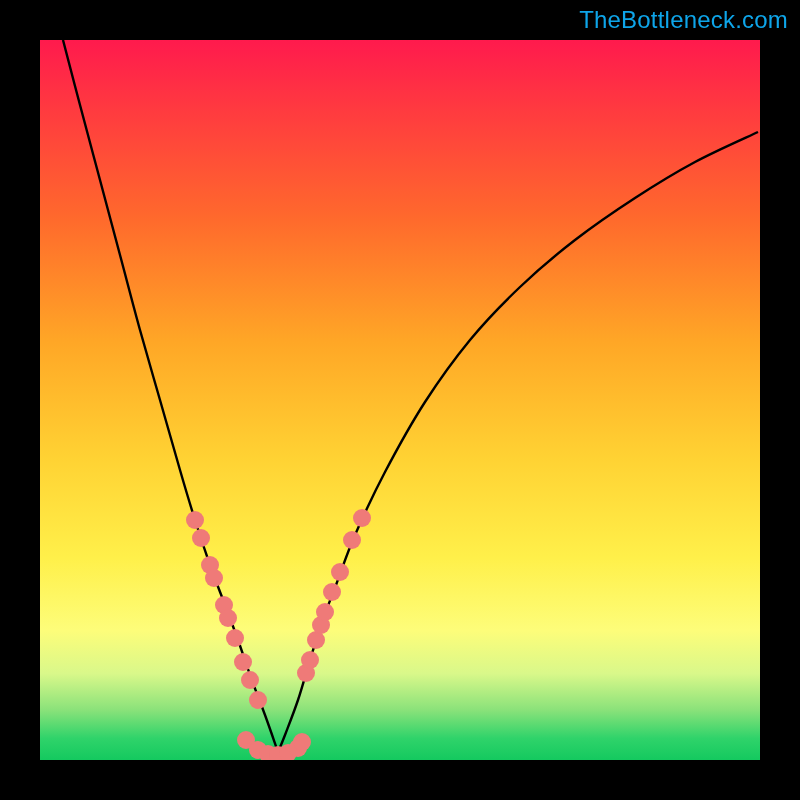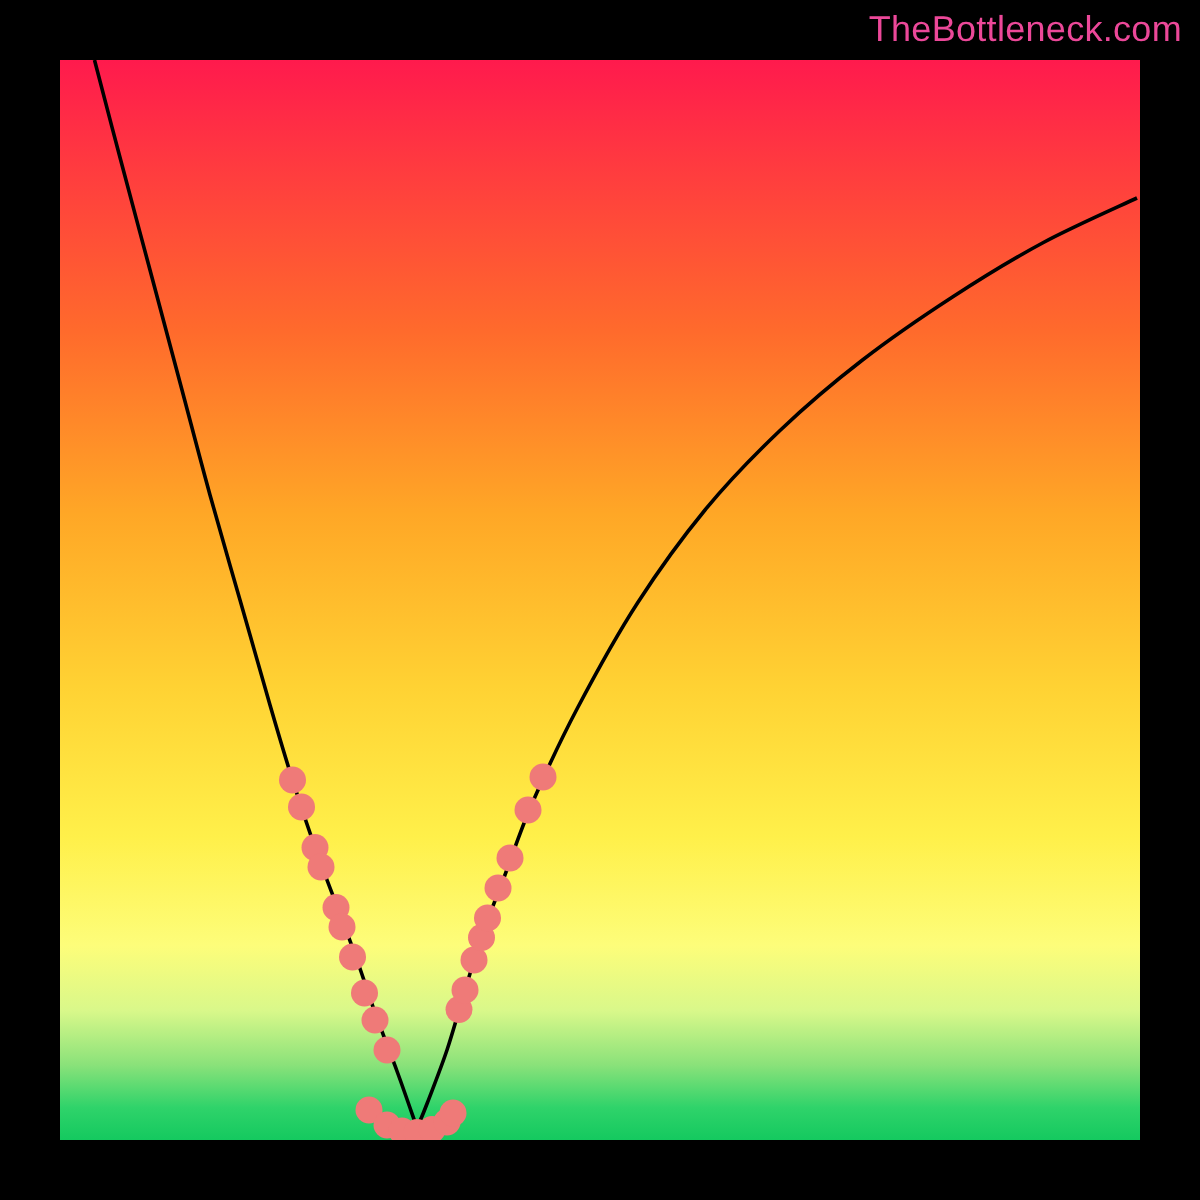--- a/index.html
+++ b/index.html
@@ -35,21 +35,21 @@
       #fdfd7a 82%,
       #d9f88a 88%,
       #8be27a 93%,
       #2fd36a 97%,
       #14c95f 100%);
   }
   .watermark {
     position: absolute;
     top: 6px;
     right: 12px;
-    color: #ec4899;
+    color: #0ea5e9;
     font-size: 24px;
     letter-spacing: 0.2px;
     font-weight: 500;
   }
   svg.curves {
     position: absolute;
     left: 0;
     top: 0;
     width: 720px;
     height: 720px;

